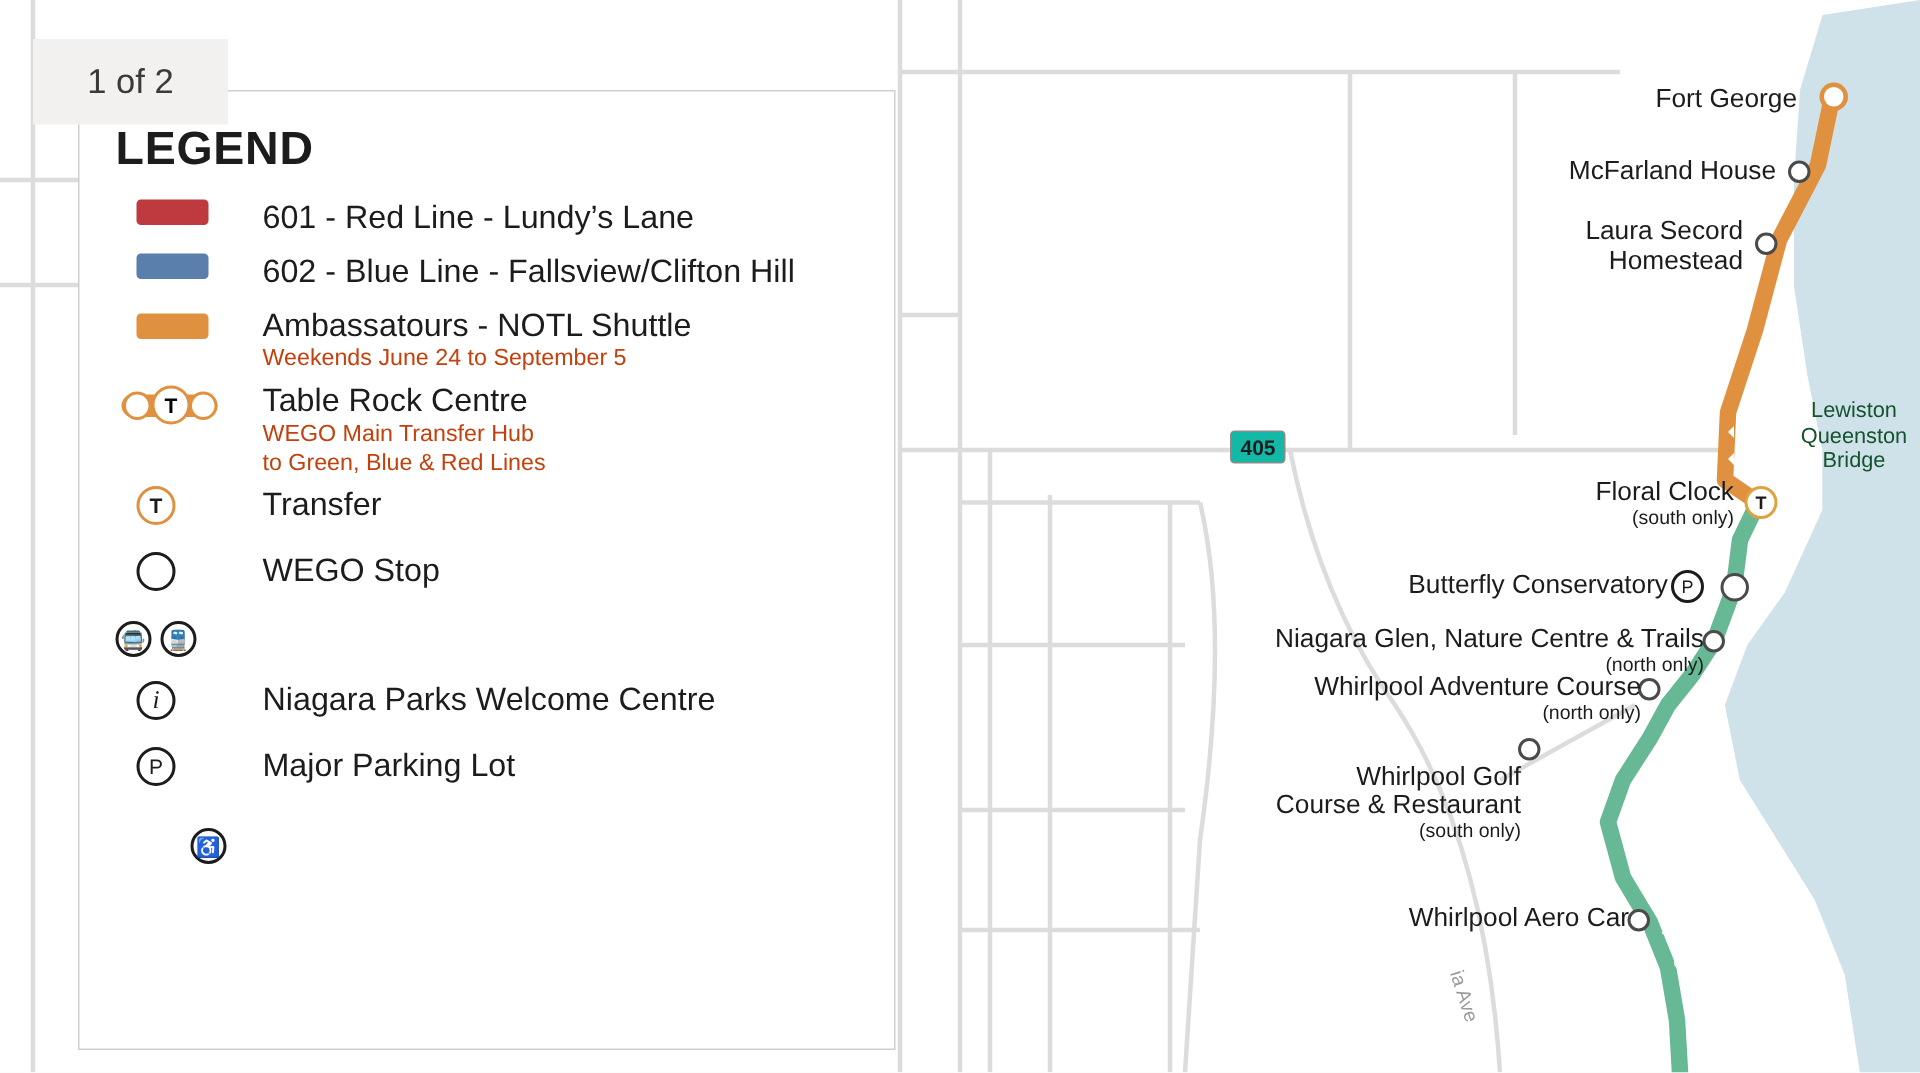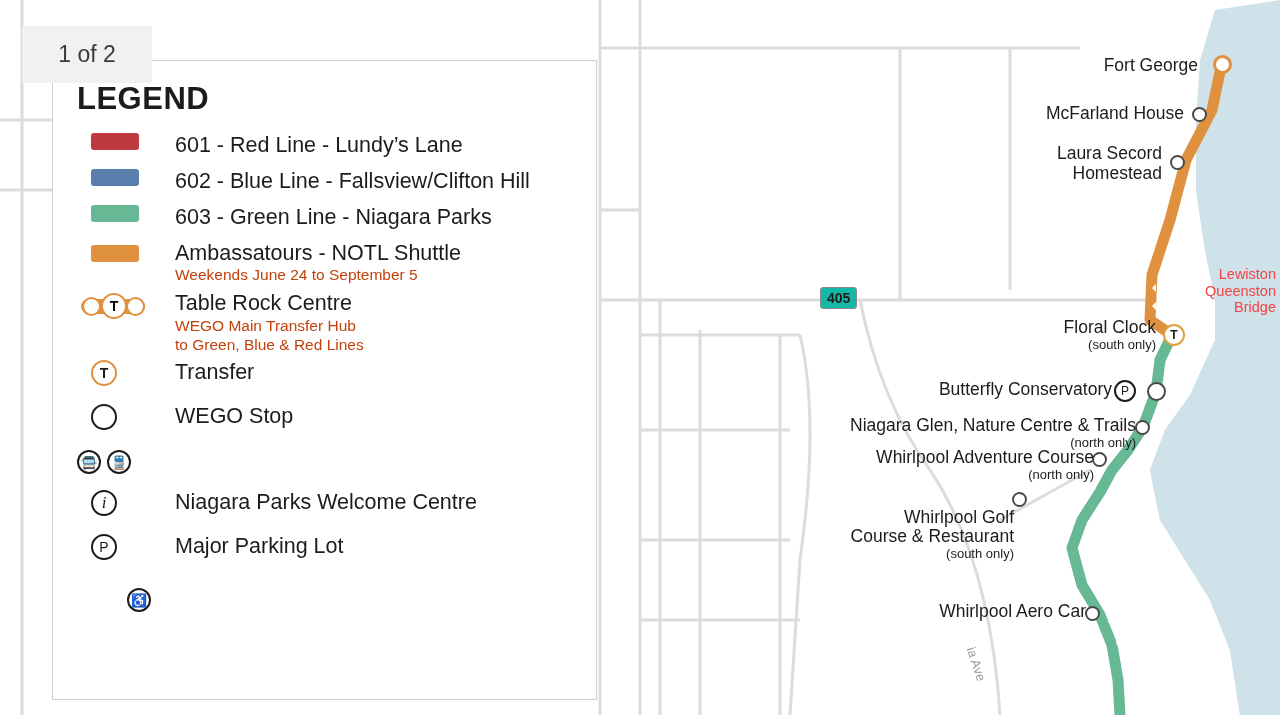--- a/index.html
+++ b/index.html
@@ -85,21 +85,21 @@
     background:#fff;border:2px solid #1c1c1c;
     display:flex;align-items:center;justify-content:center;
     font-size:12px;color:#1c1c1c;box-sizing:border-box;z-index:14;
   }
   .mlabel{position:absolute;font-size:17.5px;color:#1c1c1c;text-align:right;line-height:1.12;z-index:13;}
   .mlabel .sub{font-size:13px;display:block;}
   .shieldbox{
     position:absolute;border:1px solid #8b8b8b;background:#14b8a6;border-radius:3px;
     padding:2px 6px;font-size:14px;font-weight:bold;color:#1c1c1c;z-index:13;
   }
-  .watertext{position:absolute;font-size:14.5px;color:#ef4444;line-height:1.15;text-align:right;z-index:13;}
+  .watertext{position:absolute;font-size:14.5px;color:#14532d;line-height:1.15;text-align:center;z-index:13;}
   .routelabel{position:absolute;font-size:13.5px;color:#ffffff;font-weight:bold;z-index:15;}
   .streetlabel{position:absolute;font-size:13px;color:#9a9a9a;z-index:11;}
 </style>
 </head>
 <body>
 
 <div id="map-root">
 
   <div class="map-bg"></div>
 
@@ -216,28 +216,20 @@
 
       <div class="lrow">
         <div class="sym">
             <div class="swatch sw-blue"></div>
           </div>
         <div class="txt">
             <div class="l-main">602 - Blue Line - Fallsview/Clifton Hill</div>
           </div>
       </div>
 
-      <div class="lrow">
-        <div class="sym">
-            <div class="swatch sw-green"></div>
-          </div>
-        <div class="txt">
-            <div class="l-main">603 - Green Line - Niagara Parks</div>
-          </div>
-      </div>
 
       <div class="lrow" style="margin-bottom:6px;">
         <div class="sym" style="padding-top:4px;align-items:flex-start;">
             <div class="swatch sw-orange"></div>
           </div>
         <div class="txt">
           <div class="l-main">Ambassatours - NOTL Shuttle</div>
           <div class="l-sub">Weekends June 24 to September 5</div>
         </div>
       </div>

